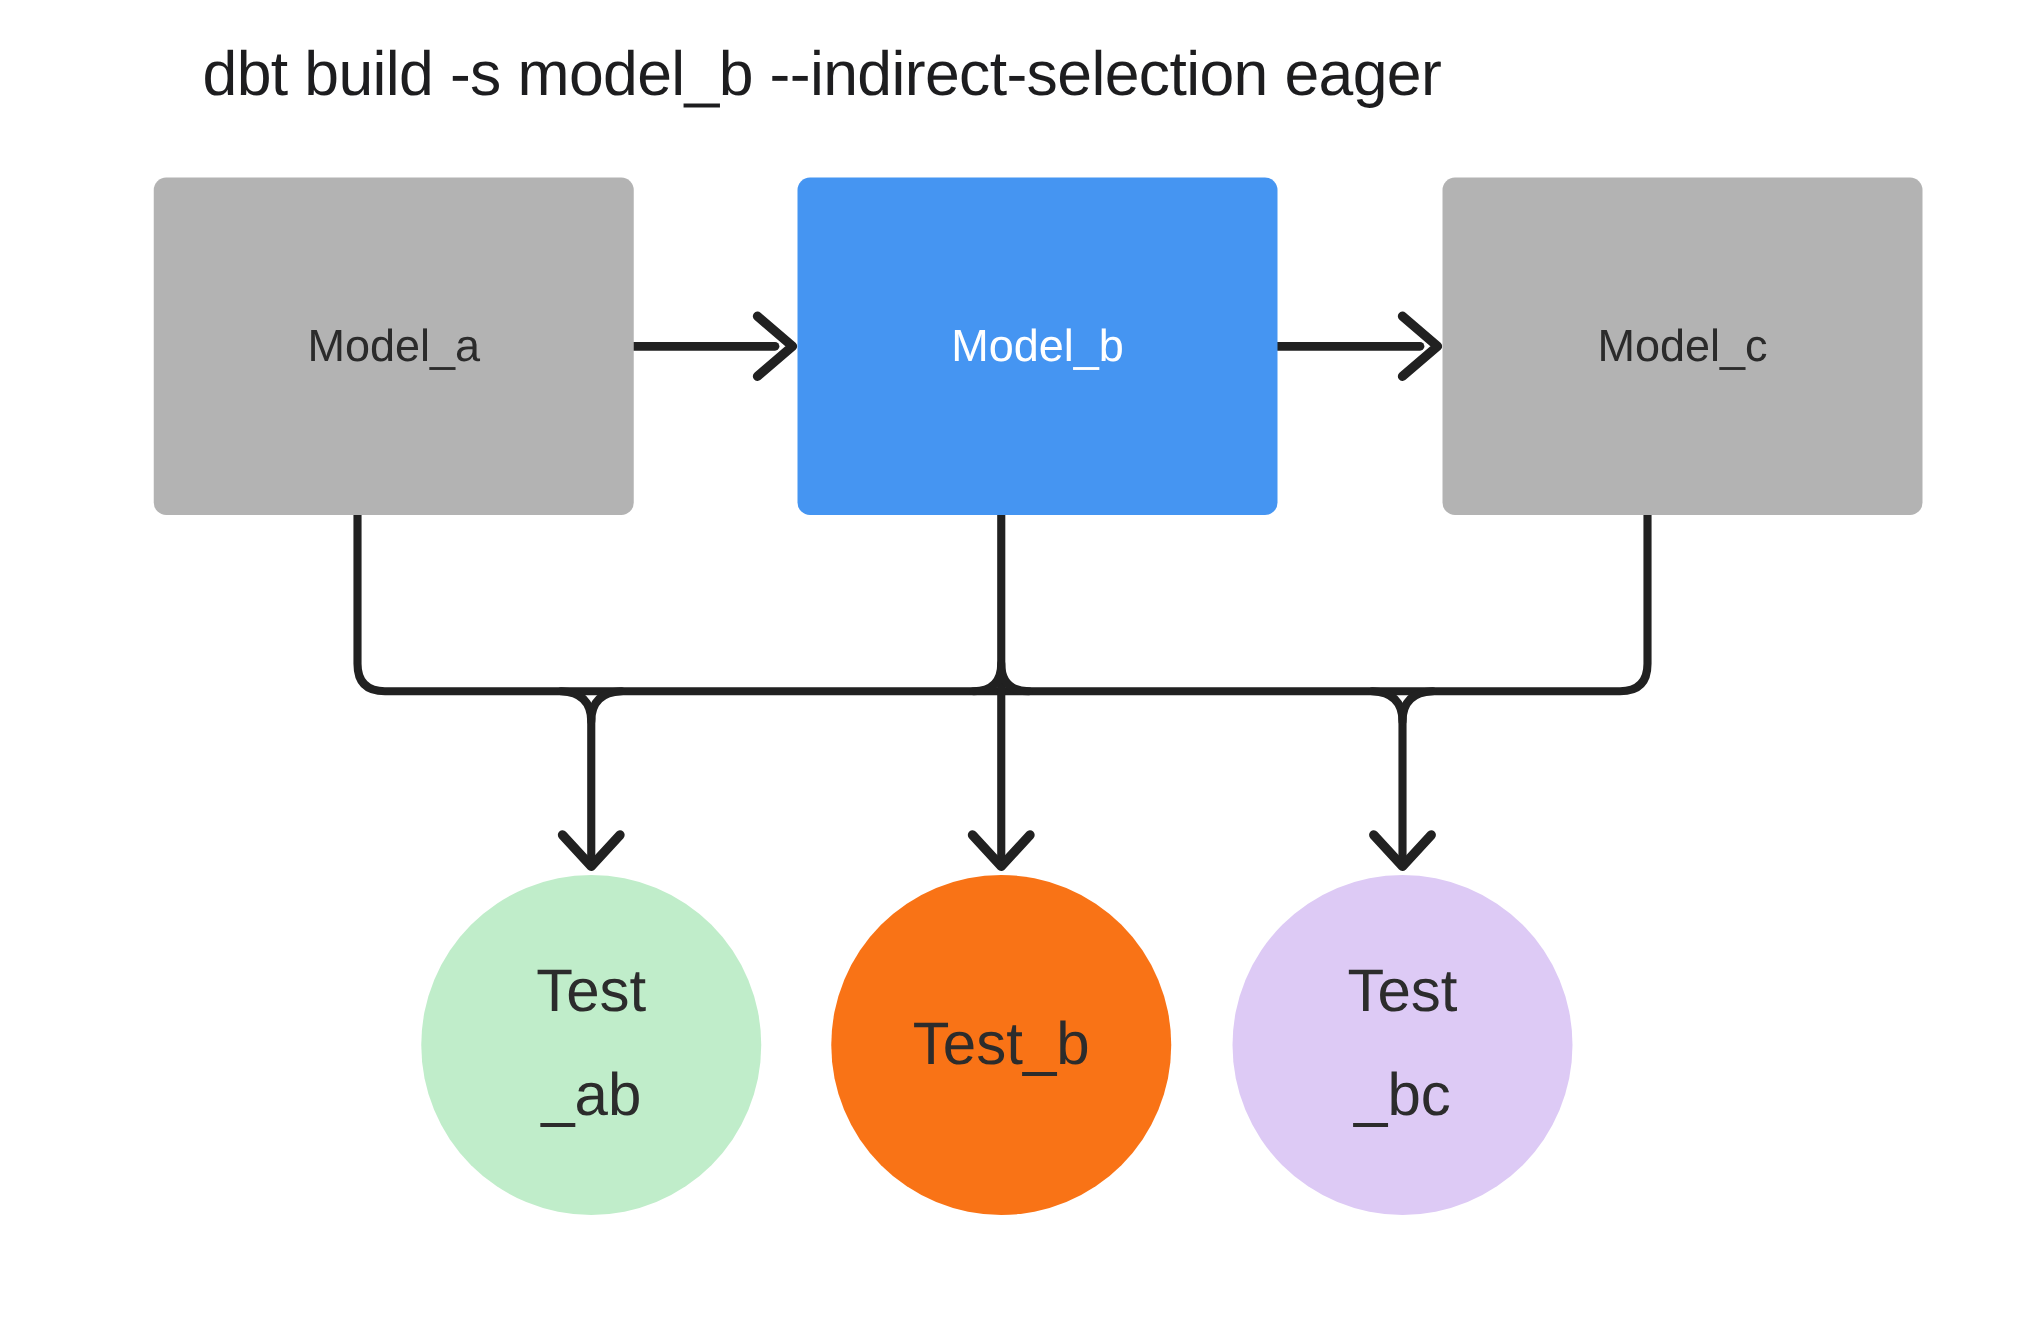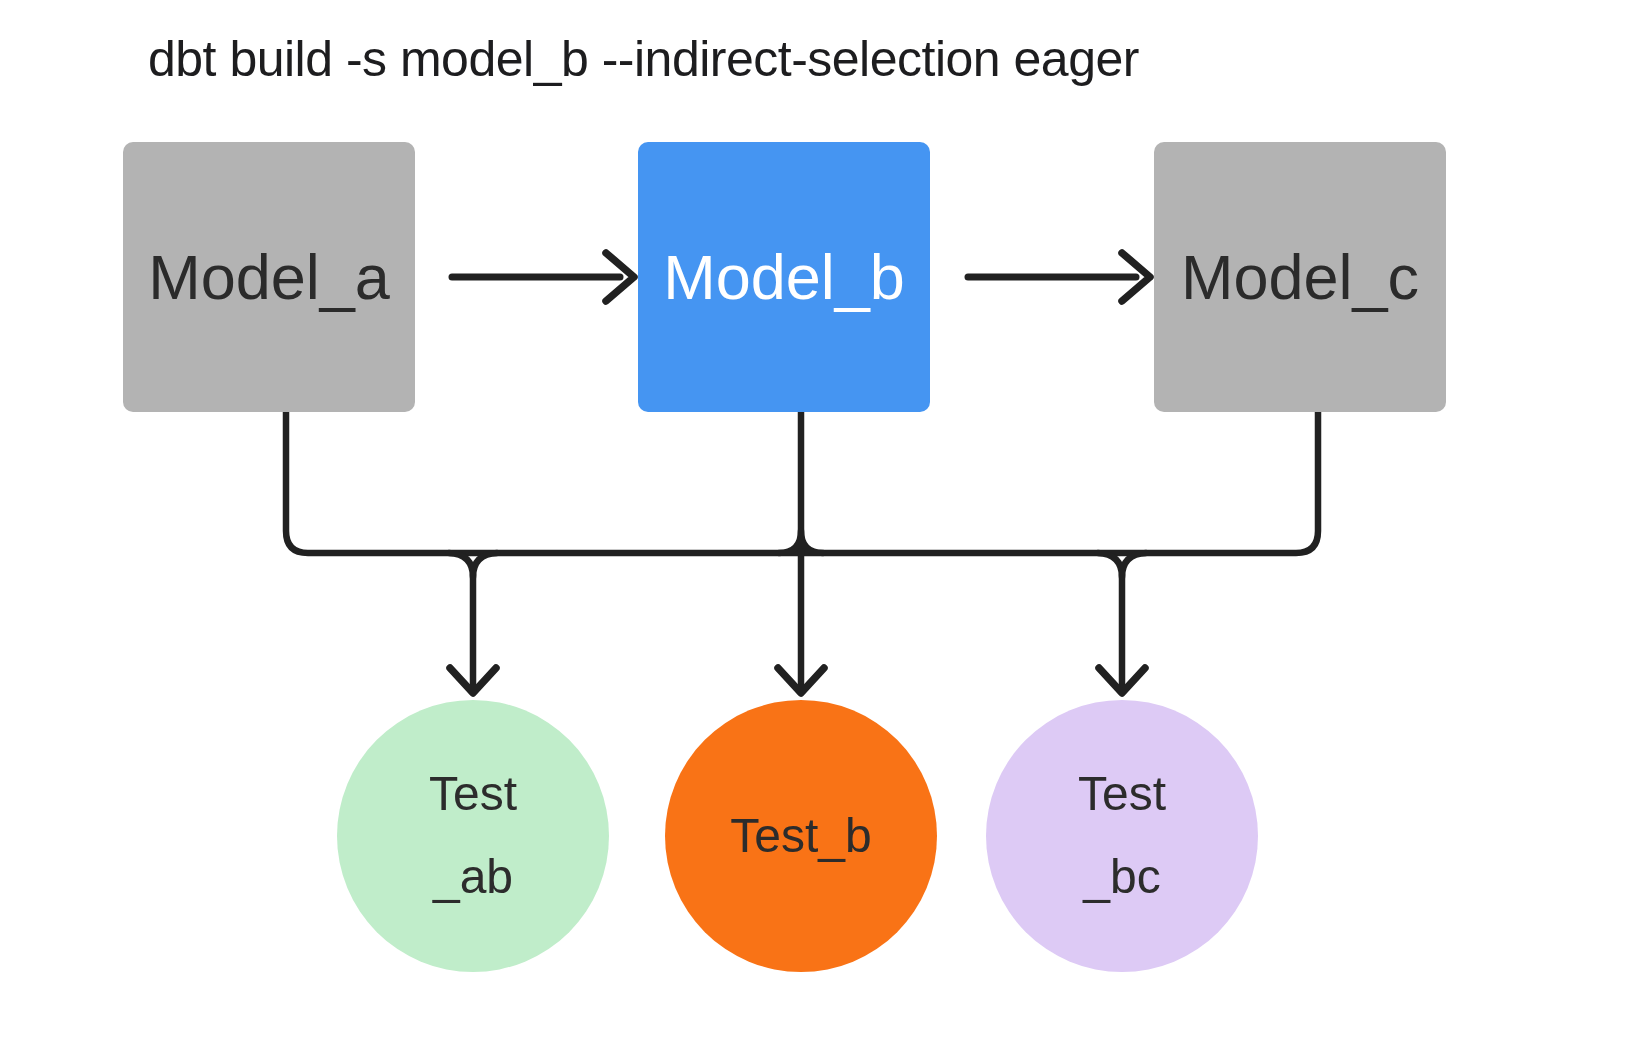--- a/index.html
+++ b/index.html
@@ -10,21 +10,21 @@
   }
   .canvas {
     position: relative;
     width: 1630px;
     height: 1060px;
     overflow: hidden;
     background: #ffffff;
   }
   .diagram-title {
     position: absolute;
-    left: 148px;
+    left: 162px;
     top: 30px;
     font-size: 50px;
     font-weight: 500;
     letter-spacing: -0.5px;
     color: #1d1d1f;
     white-space: nowrap;
   }
   .edges-svg {
     position: absolute;
     left: 0;
@@ -32,27 +32,27 @@
     width: 1630px;
     height: 1060px;
   }
   .edges-svg path {
     fill: none;
     stroke-linecap: round;
     stroke-linejoin: round;
   }
   .model-node {
     position: absolute;
-    width: 292px;
+    width: 384px;
     height: 270px;
     border-radius: 10px;
     display: flex;
     align-items: center;
     justify-content: center;
-    font-size: 63px;
+    font-size: 36px;
     font-weight: 500;
   }
   .model-a { left: 123px; top: 142px; }
   .model-b { left: 638px; top: 142px; }
   .model-c { left: 1154px; top: 142px; }
   .test-node {
     position: absolute;
     width: 272px;
     height: 272px;
     border-radius: 50%;

